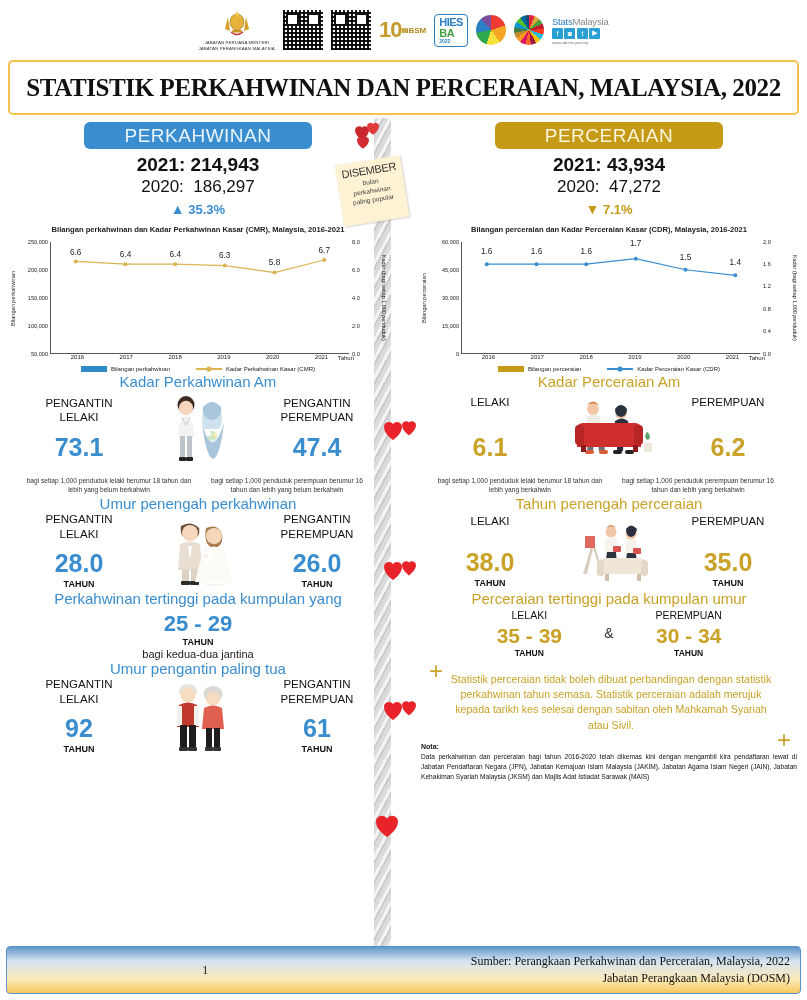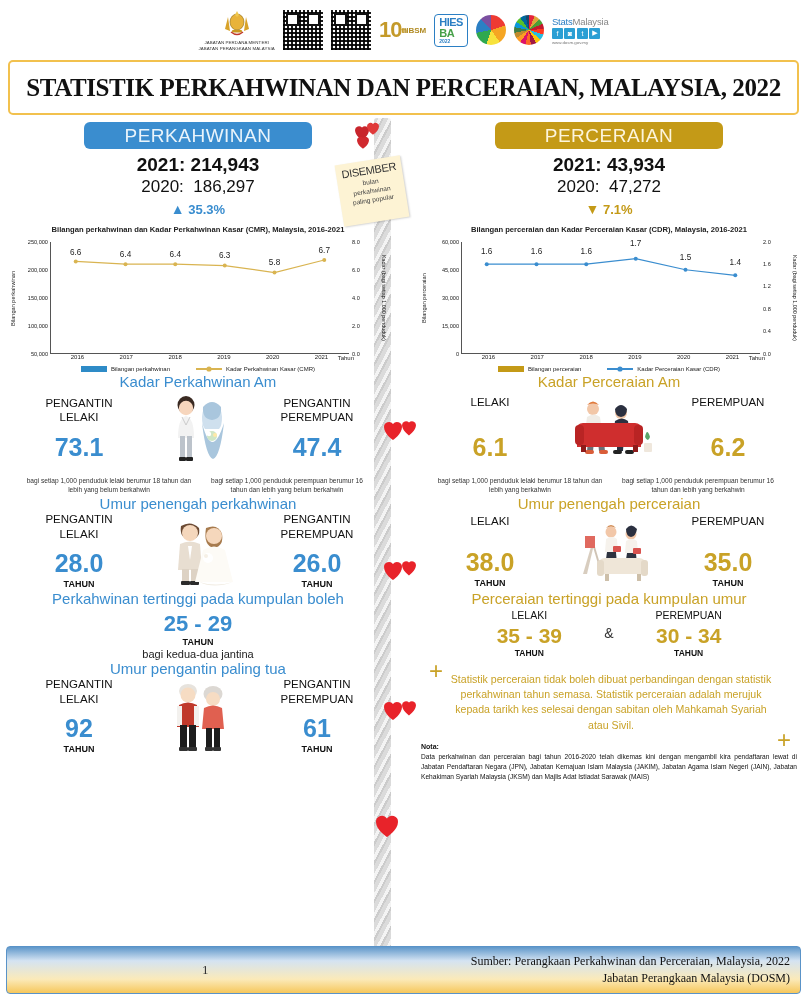--- a/index.html
+++ b/index.html
@@ -409,21 +409,21 @@
           <circle cx="51" cy="42" r="2" fill="#f6f0e6"></circle>
         </svg>
       </div>
       <div class="side">
         <div class="lbl"><span>PENGANTIN</span><br><span>PEREMPUAN</span></div>
         <div class="num blue">26.0</div>
         <div class="unit">TAHUN</div>
       </div>
     </div>
 
-    <div class="sect-h blue">Perkahwinan tertinggi pada kumpulan boleh</div>
+    <div class="sect-h blue">Perkahwinan tertinggi pada kumpulan yang</div>
     <div class="centerblock">
       <div class="big blue">25 - 29</div>
       <div class="unit">TAHUN</div>
       <div class="note">bagi kedua-dua jantina</div>
     </div>
 
     <div class="sect-h blue">Umur pengantin paling tua</div>
     <div class="trio">
       <div class="side">
         <div class="lbl"><span>PENGANTIN</span><br><span>LELAKI</span></div>
@@ -617,21 +617,21 @@
     </div>
     <div style="display:flex;justify-content:center;margin-top:2px">
       <div class="side" style="width:178px">
           <div class="foot">bagi setiap 1,000 penduduk lelaki berumur 18 tahun dan lebih yang berkahwin</div>
         </div>
       <div class="side" style="width:178px">
           <div class="foot">bagi setiap 1,000 penduduk perempuan berumur 16 tahun dan lebih yang berkahwin</div>
         </div>
     </div>
 
-    <div class="sect-h gold">Umur penengah perceraian</div>
+    <div class="sect-h gold">Tahun penengah perceraian</div>
     <div class="trio">
       <div class="side">
         <div class="lbl">LELAKI</div>
         <div class="num gold" style="margin-top:20px">38.0</div>
         <div class="unit">TAHUN</div>
       </div>
       <div class="art">
         <svg width="92" height="70" viewBox="0 0 92 70">
           <path d="M20 58 l10-34 2 0 -8 34z" fill="#d8cdbf"></path>
           <path d="M30 24 l10 34 -2 0 -10-34z" fill="#cfc3b4"></path>

